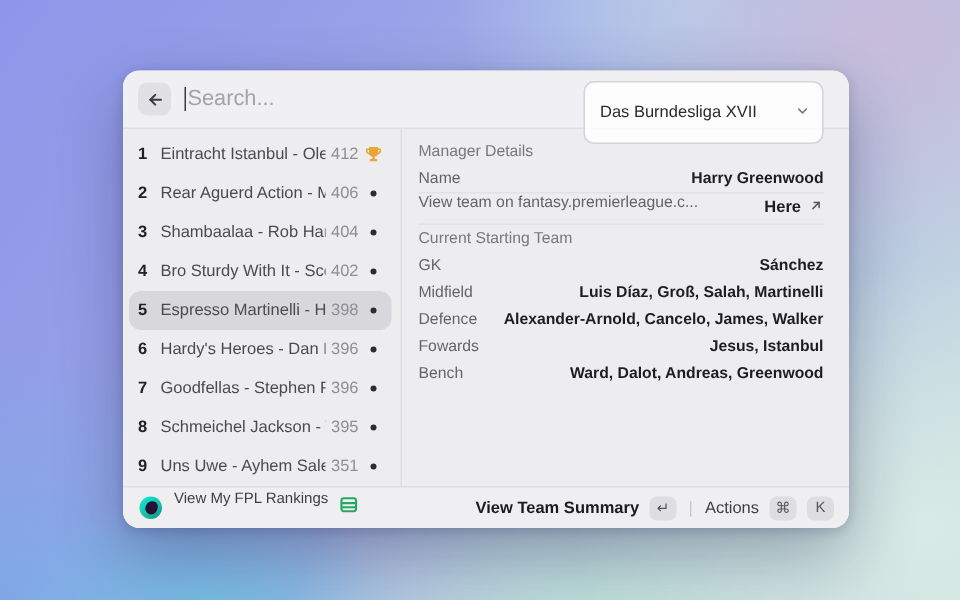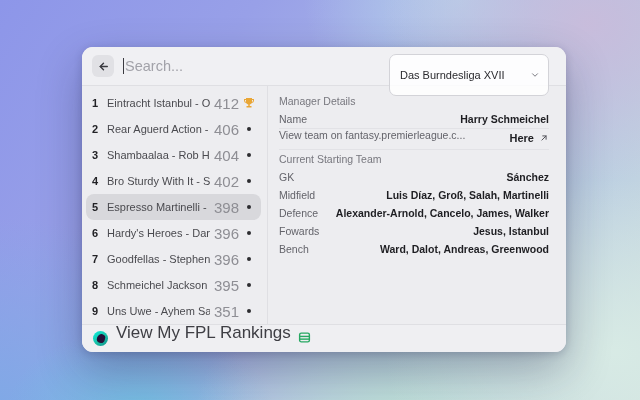--- a/index.html
+++ b/index.html
@@ -40,21 +40,21 @@
   
   .main{flex:1;display:flex;min-height:0;}
   .list-pane{width:186px;flex:0 0 186px;border-right:1px solid #dfdfe3;
     padding:4px 6px 0 4px;box-sizing:border-box;}
   .row{height:26px;display:flex;align-items:center;border-radius:8px;
     padding:0 2px 0 6px;box-sizing:border-box;}
   .row.selected{background:#d8d8dc;}
   .row .rank{width:13px;font-size:11px;font-weight:700;color:#222226;flex:0 0 13px;}
   .row .title{flex:1;font-size:11px;color:#4a4a4f;white-space:nowrap;overflow:hidden;
     margin-left:2px;}
-  .row .score{font-size:15px;color:#8e8e94;margin-left:4px;flex:0 0 auto;}
+  .row .score{font-size:11px;color:#8e8e94;margin-left:4px;flex:0 0 auto;}
   .row .badge{width:20px;flex:0 0 20px;display:flex;align-items:center;justify-content:center;}
   .dot{width:4px;height:4px;border-radius:50%;background:#2c2c30;}
   
   .detail-pane{flex:1;padding:6px 17px 0 11px;box-sizing:border-box;min-width:0;}
   .section-title{height:18px;display:flex;align-items:center;font-size:10.5px;color:#77777e;text-align:right;}
   .meta-row{height:18px;display:flex;align-items:center;justify-content:space-between;}
   .meta-row .lbl{font-size:10.5px;color:#63636a;white-space:nowrap;}
   .meta-row .val{font-size:10.5px;font-weight:700;color:#1e1e22;text-align:right;
     white-space:nowrap;overflow:hidden;margin-left:10px;}
   .link-row{height:20px;display:flex;align-items:flex-start;justify-content:space-between;
@@ -62,21 +62,21 @@
   .link-row .lbl{font-size:10.5px;color:#63636a;white-space:nowrap;overflow:hidden;}
   .link-row .valwrap{display:flex;align-items:center;gap:5px;flex:0 0 auto;margin-left:8px;}
   .link-row .val{font-size:11px;font-weight:700;color:#1e1e22;}
   
   .footer{height:27px;flex:0 0 27px;border-top:1px solid #dfdfe3;background:#efeff2;
     display:flex;align-items:center;padding:0 10px 0 11px;}
   .fpl-icon{width:15px;height:15px;border-radius:50%;flex:0 0 15px;position:relative;
     background:linear-gradient(140deg,#0af0df 0%,#19bfa6 55%,#0d8f8a 100%);overflow:hidden;}
   .fpl-icon::after{content:"";position:absolute;left:4px;top:3px;width:8px;height:9px;
     background:#251038;border-radius:55% 45% 50% 50%;transform:rotate(18deg);}
-  .footer .app-label{font-size:17px;color:#3e3e44;margin:0 7px 12px 8px;}
+  .footer .app-label{font-size:10px;color:#3e3e44;margin:0 7px 12px 8px;}
   .footer-right{margin-left:auto;display:flex;align-items:center;}
   .primary-label{font-size:11px;font-weight:700;color:#1b1b1f;}
   .key{height:16px;min-width:18px;border-radius:5px;background:#dedee2;color:#55555c;
     font-size:10px;display:flex;align-items:center;justify-content:center;
     padding:0 3px;box-sizing:border-box;margin-left:7px;}
   .sep{color:#c6c6cb;font-size:11px;margin:0 8px;}
   .actions-label{font-size:11px;color:#3e3e44;}
   .icon-gap{margin-left:0;}
 </style>
 </head>
@@ -194,21 +194,21 @@
           </span>
       </div>
 
     </div>
 
     <div class="detail-pane">
       <div class="section-title">Manager Details</div>
 
       <div class="meta-row">
         <span class="lbl">Name</span>
-        <span class="val">Harry Schmeichel</span>
+        <span class="val">Harry Greenwood</span>
       </div>
 
       <div class="link-row">
         <span class="lbl">View team on fantasy.premierleague.c...</span>
         <span class="valwrap">
           <span class="val">Here</span>
           <span>
             <svg width="10" height="10" viewBox="0 0 24 24" fill="none" stroke="#55555c" stroke-width="2.4" stroke-linecap="round" stroke-linejoin="round">
                 <path d="M7 17L17 7"></path>
                 <path d="M9 7h8v8"></path>
@@ -247,15 +247,23 @@
     <span class="fpl-icon"></span>
     <span class="app-label">View My FPL Rankings</span>
     <span class="icon-gap">
       <svg width="13" height="13" viewBox="0 0 24 24" fill="none" stroke="#27A862" stroke-width="2.6" stroke-linejoin="round">
           <rect x="3" y="4" width="18" height="16" rx="3"></rect>
           <path d="M3 10h18"></path>
           <path d="M3 15h18"></path>
         </svg>
     </span>
 
+    <div class="footer-right">
+      <span class="primary-label">View Team Summary</span>
+      <span class="key">↵</span>
+      <span class="sep">|</span>
+      <span class="actions-label">Actions</span>
+      <span class="key">⌘</span>
+      <span class="key">K</span>
+    </div>
   </div>
 
 </div>
 
 </body></html>

